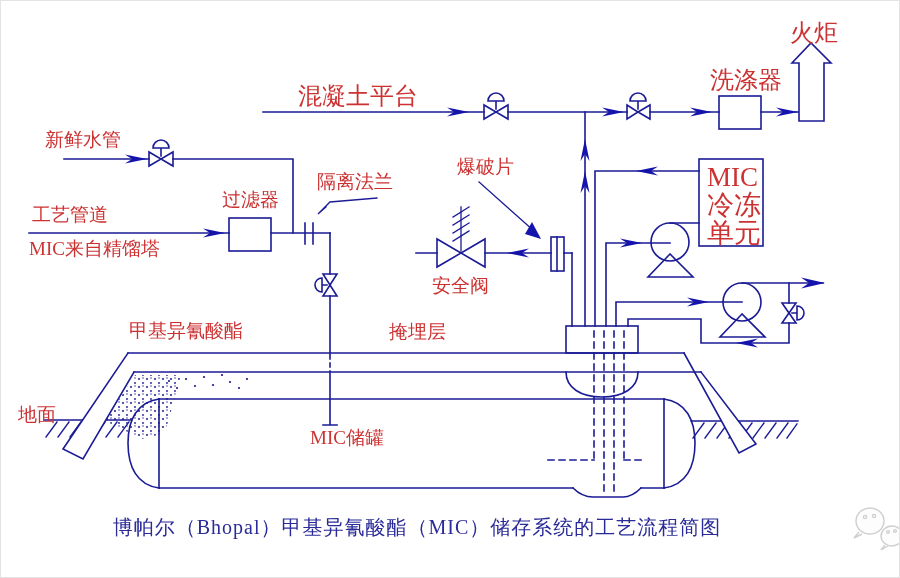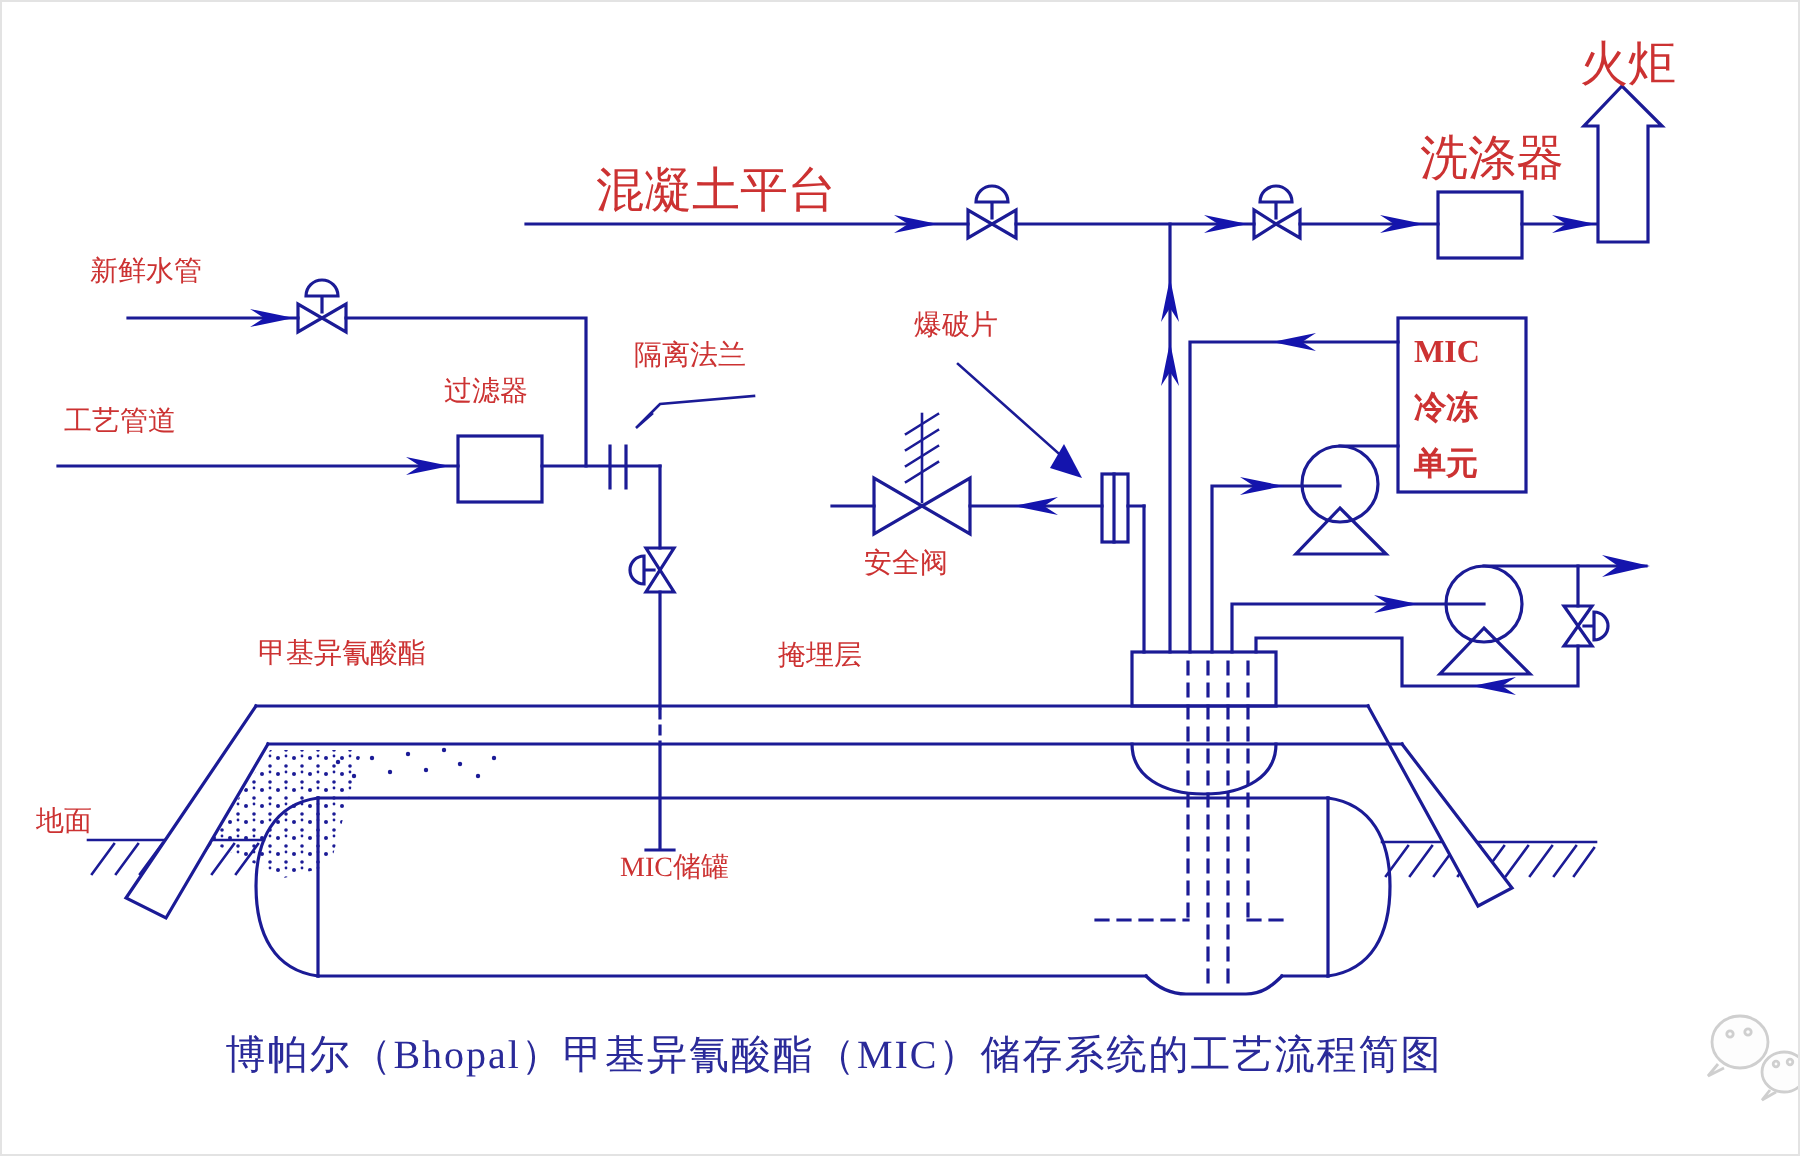--- a/index.html
+++ b/index.html
@@ -14,26 +14,26 @@
   .canvas svg{position:absolute;left:0;top:0;}
   .s{stroke:var(--line);stroke-width:1.6;fill:none;stroke-linecap:square;}
   .thin{stroke-width:1.3;}
   .d{stroke-dasharray:6 5;}
   .d2{stroke-dasharray:4 4;}
   .w{fill:#ffffff;stroke:none;}
   .f{fill:var(--arrow);stroke:none;}
   .dot{fill:var(--line);stroke:none;}
   .wm{stroke:var(--watermark);fill:#fdfdfd;stroke-width:1.4;}
   .lbl{
-    position:absolute;color:var(--label);font-size:14px;line-height:1.05;
+    position:absolute;color:var(--label);font-size:19px;line-height:1.05;
     white-space:nowrap;user-select:none;
   }
   .lbl.big{font-size:24px;}
   .refrig-text{position:absolute;left:706px;top:162px;color:var(--label);
-    font-size:16px;line-height:28px;white-space:nowrap;font-weight:bold;}
+    font-size:27px;line-height:28px;white-space:nowrap;}
   .title{
     position:absolute;left:0;top:513px;width:832px;text-align:center;
     color:var(--title);font-size:20px;letter-spacing:1px;white-space:nowrap;
   }
 </style>
 </head>
 <body>
 
 <div class="canvas">
 
@@ -210,20 +210,21 @@
       <ellipse class="wm" cx="891" cy="535" rx="11" ry="10"></ellipse>
       <circle class="wm" cx="887" cy="531" r="1.4" fill="none"></circle>
       <circle class="wm" cx="894" cy="530" r="1.4" fill="none"></circle>
       <path class="wm" d="M884,544 L880,549 L887,545" fill="none"></path>
     </g>
   </svg>
 
   <div class="lbl big" style="left:297px;top:83px">混凝土平台</div>
   <div class="lbl" style="left:44px;top:129px">新鲜水管</div>
   <div class="lbl" style="left:31px;top:204px">工艺管道</div>
+  <div class="lbl" style="left:28px;top:238px">MIC来自精馏塔</div>
   <div class="lbl" style="left:221px;top:189px">过滤器</div>
   <div class="lbl" style="left:316px;top:171px">隔离法兰</div>
   <div class="lbl" style="left:456px;top:156px">爆破片</div>
   <div class="lbl" style="left:431px;top:275px">安全阀</div>
   <div class="lbl big" style="left:709px;top:67px">洗涤器</div>
   <div class="lbl big" style="left:789px;top:20px">火炬</div>
   <div class="lbl" style="left:128px;top:320px">甲基异氰酸酯</div>
   <div class="lbl" style="left:388px;top:321px">掩埋层</div>
   <div class="lbl" style="left:17px;top:404px">地面</div>
   <div class="lbl" style="left:309px;top:427px">MIC储罐</div>

